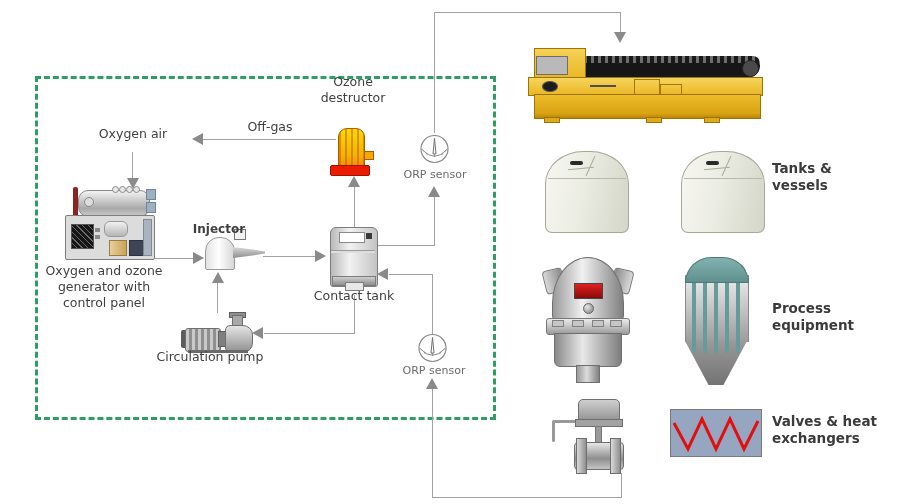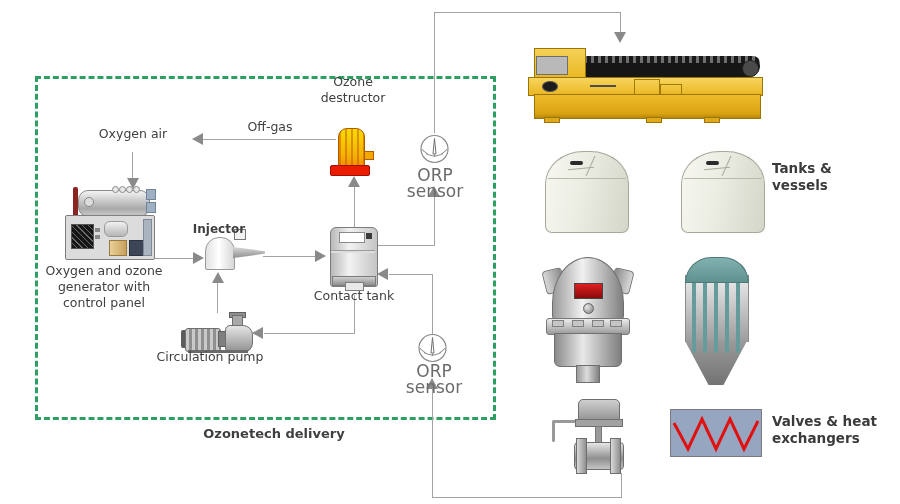--- a/index.html
+++ b/index.html
@@ -5,21 +5,21 @@
   html,body{margin:0;padding:0;background:#ffffff;}
   #stage{position:relative;width:900px;height:504px;background:#ffffff;overflow:hidden;
          font-family:"DejaVu Sans","Liberation Sans",sans-serif;color:#3f3f3f;}
   .ln{position:absolute;background:#a2a2a2;}
   .ah{position:absolute;width:0;height:0;border-style:solid;}
   .ah.up{border-width:0 6px 11px 6px;border-color:transparent transparent #8a8a8a transparent;}
   .ah.down{border-width:11px 6px 0 6px;border-color:#8a8a8a transparent transparent transparent;}
   .ah.left{border-width:6px 11px 6px 0;border-color:transparent #8a8a8a transparent transparent;}
   .ah.right{border-width:6px 0 6px 11px;border-color:transparent transparent transparent #8a8a8a;}
   .lbl{position:absolute;font-size:12.5px;line-height:16px;text-align:center;color:#3f3f3f;}
-  .lbl.small{font-size:17px;color:#6b6b6b;}
+  .lbl.small{font-size:11px;color:#6b6b6b;}
   .lbl.bold{font-weight:bold;}
   .leg{position:absolute;left:772px;font-size:13.5px;line-height:17px;font-weight:bold;color:#3b3b3b;text-align:left;}
   .abs{position:absolute;}
   
   #boundary{position:absolute;left:35px;top:76px;width:455px;height:338px;border:3px dashed #2f9e63;}
   
   #destructor-body{left:338px;top:128px;width:25px;height:44px;border:1px solid #b35900;border-radius:9px 9px 2px 2px;
      background:
        repeating-linear-gradient(90deg, rgba(205,90,0,.55) 0 2px, rgba(0,0,0,0) 2px 6px),
        linear-gradient(180deg,#f7dc00 0%,#f2b300 60%,#ef7a00 100%);}
@@ -121,21 +121,20 @@
   #vl-flR{left:62px;top:43px;width:9px;height:34px;background:linear-gradient(90deg,#dadada,#8f8f8f);border:1px solid #6e6e6e;}
   
   #hx{left:670px;top:409px;width:90px;height:46px;background:#97a6c0;border:1px solid #7a7a7a;}
 </style>
 </head>
 <body>
 
 <div id="stage">
 
   <div id="boundary"></div>
-  <div class="lbl bold" style="left:174px;top:426px;width:200px;font-size:13px;">Ozonetech delivery</div>
 
   <div class="ln" style="left:132px;top:152px;width:1px;height:26px;"></div>
   <div class="ah down" style="left:127px;top:178px;"></div>
 
   <div class="ln" style="left:153px;top:258px;width:40px;height:1px;"></div>
   <div class="ah right" style="left:193px;top:252px;"></div>
 
   <div class="ln" style="left:263px;top:256px;width:52px;height:1px;"></div>
   <div class="ah right" style="left:315px;top:250px;"></div>
 
@@ -305,20 +304,24 @@
   <div class="abs" id="cvx">
     <div class="abs" id="cvx-body"></div>
     <div class="abs" id="cvx-funnel"></div>
     <div class="cvx-tube" style="left:7px;"></div>
     <div class="cvx-tube" style="left:18px;"></div>
     <div class="cvx-tube" style="left:29px;"></div>
     <div class="cvx-tube" style="left:40px;"></div>
     <div class="cvx-tube" style="left:51px;"></div>
     <div class="abs" id="cvx-cap"></div>
   </div>
+  <div class="leg" style="top:300px;">
+    <span>Process</span><br>
+    <span>equipment</span>
+  </div>
 
   <div class="abs" id="valve">
     <div class="abs" id="vl-handleH"></div>
     <div class="abs" id="vl-handleV"></div>
     <div class="abs" id="vl-act"></div>
     <div class="abs" id="vl-band"></div>
     <div class="abs" id="vl-stem"></div>
     <div class="abs" id="vl-pipe"></div>
     <div class="abs" id="vl-flL"></div>
     <div class="abs" id="vl-flR"></div>

